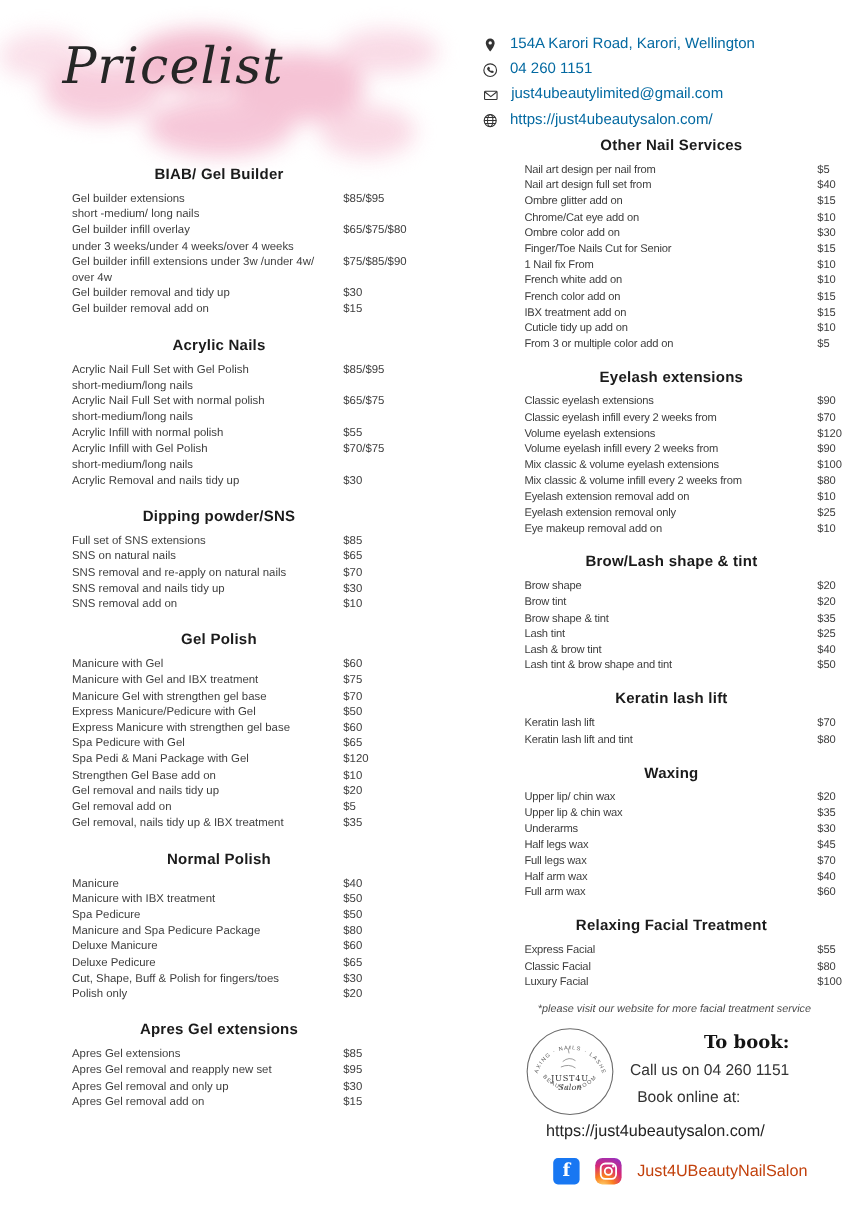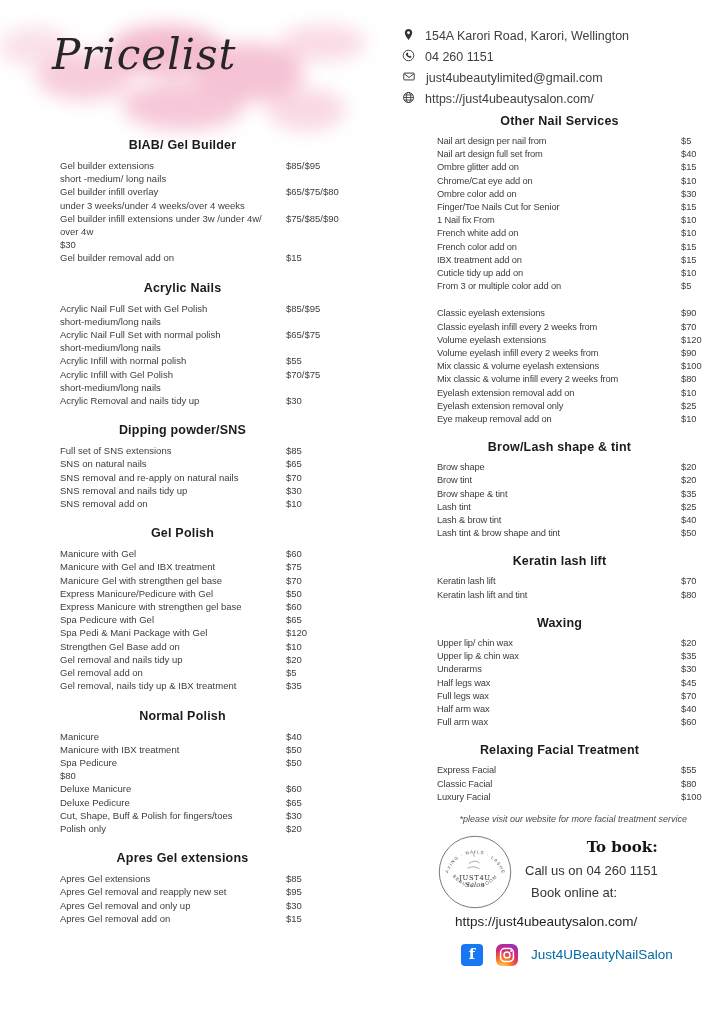--- a/index.html
+++ b/index.html
@@ -23,42 +23,42 @@
       radial-gradient(ellipse 70px 30px at 86% 34%, #f9d9e5 60%, transparent 62%);
   }
   .page-title{
     position:absolute;left:52px;top:30px;
     font-family:"DejaVu Serif", serif;font-style:italic;
     font-size:42px;color:#262626;letter-spacing:1px;
   }
 
   
   .contact{position:absolute;left:402px;top:28px;display:flex;flex-direction:column;gap:5px;}
-  .contact-row{display:flex;align-items:flex-start;gap:10px;font-size:12.5px;color:#404040;line-height:16px;}
+  .contact-row{display:flex;align-items:flex-end;gap:10px;font-size:12.5px;color:#0369a1;line-height:16px;}
   .contact-row svg{flex:none;}
 
   
   .col{position:absolute;}
   .left-col{left:60px;top:138px;width:300px;}
   .right-col{left:437px;top:114px;width:268px;}
 
   .price-section{margin-bottom:16px;}
   .right-col .price-section{margin-bottom:14px;}
   .section-heading{
     width:245px;margin:0 0 7px 0;text-align:center;
     font-size:12.5px;font-weight:bold;color:#1b1b1b;letter-spacing:.2px;
   }
   .row{display:flex;align-items:flex-start;font-size:9.5px;line-height:13.2px;color:#3d3d3d;}
   .labels{width:222px;flex:none;padding-right:4px;}
   .right-col .labels{width:200px;}
   .right-col .row{font-size:9.3px;letter-spacing:-0.15px;gap:40px;}
   .price{flex:none;white-space:nowrap;letter-spacing:0;}
 
   .facial-note{
-    width:250px;margin:-4px 0 10px 0;text-align:right;
+    width:250px;margin:-4px 0 10px 0;text-align:center;
     font-size:9px;font-style:italic;color:#4a4a4a;
   }
 
   
   .booking{display:flex;align-items:flex-start;gap:12px;margin-top:2px;}
   .logo-circle{flex:none;width:76px;height:76px;}
   .to-book{font-family:"DejaVu Serif", serif;font-weight:bold;font-size:15px;color:#141414;margin:4px 0 7px 0;text-align:right;}
   .booking-line{font-size:13px;color:#333;margin-bottom:7px;}
   .booking-line.indent{margin-left:6px;}
   .booking-url{margin:4px 0 0 18px;font-size:13.5px;color:#242424;white-space:nowrap;}
@@ -66,21 +66,21 @@
   .fb-icon{
     width:22px;height:22px;border-radius:4px;background:#1877f2;color:#fff;
     display:flex;align-items:center;justify-content:center;
     font-family:"DejaVu Serif", serif;font-weight:bold;font-size:15px;line-height:1;
   }
   .ig-icon{
     width:22px;height:22px;border-radius:6px;
     background:radial-gradient(circle at 28% 110%, #feda75 0%, #fa7e1e 32%, #d62976 62%, #962fbf 92%);
     display:flex;align-items:center;justify-content:center;
   }
-  .social-handle{font-size:13.5px;color:#0369a1;}
+  .social-handle{font-size:13.5px;color:#c2410c;}
 </style>
 </head>
 <body>
 
 <div class="page">
 
   <div class="watercolor"></div>
   <div class="page-title">Pricelist</div>
 
   <div class="contact">
@@ -133,20 +133,23 @@
           <div class="price">$65/$75/$80</div>
         </div>
         <div class="row">
           <div class="labels">
             <div class="item-label">Gel builder infill extensions under 3w /under 4w/</div>
             <div class="item-sub">over 4w</div>
           </div>
           <div class="price">$75/$85/$90</div>
         </div>
         <div class="row">
+          <div class="labels">
+            <div class="item-label">Gel builder removal and tidy up</div>
+          </div>
           <div class="price">$30</div>
         </div>
         <div class="row">
           <div class="labels">
             <div class="item-label">Gel builder removal add on</div>
           </div>
           <div class="price">$15</div>
         </div>
       </section>
       <section class="price-section">
@@ -301,20 +304,23 @@
           </div>
           <div class="price">$50</div>
         </div>
         <div class="row">
           <div class="labels">
             <div class="item-label">Spa Pedicure</div>
           </div>
           <div class="price">$50</div>
         </div>
         <div class="row">
+          <div class="labels">
+            <div class="item-label">Manicure and Spa Pedicure Package</div>
+          </div>
           <div class="price">$80</div>
         </div>
         <div class="row">
           <div class="labels">
             <div class="item-label">Deluxe Manicure</div>
           </div>
           <div class="price">$60</div>
         </div>
         <div class="row">
           <div class="labels">
@@ -435,20 +441,21 @@
             <div class="price">$10</div>
           </div>
           <div class="row">
             <div class="labels">
               <div class="item-label">From 3 or multiple color add on</div>
             </div>
             <div class="price">$5</div>
           </div>
         </section>
         <section class="price-section">
+          <h2 class="section-heading">Eyelash extensions</h2>
           <div class="row">
             <div class="labels">
               <div class="item-label">Classic eyelash extensions</div>
             </div>
             <div class="price">$90</div>
           </div>
           <div class="row">
             <div class="labels">
               <div class="item-label">Classic eyelash infill every 2 weeks from</div>
             </div>

